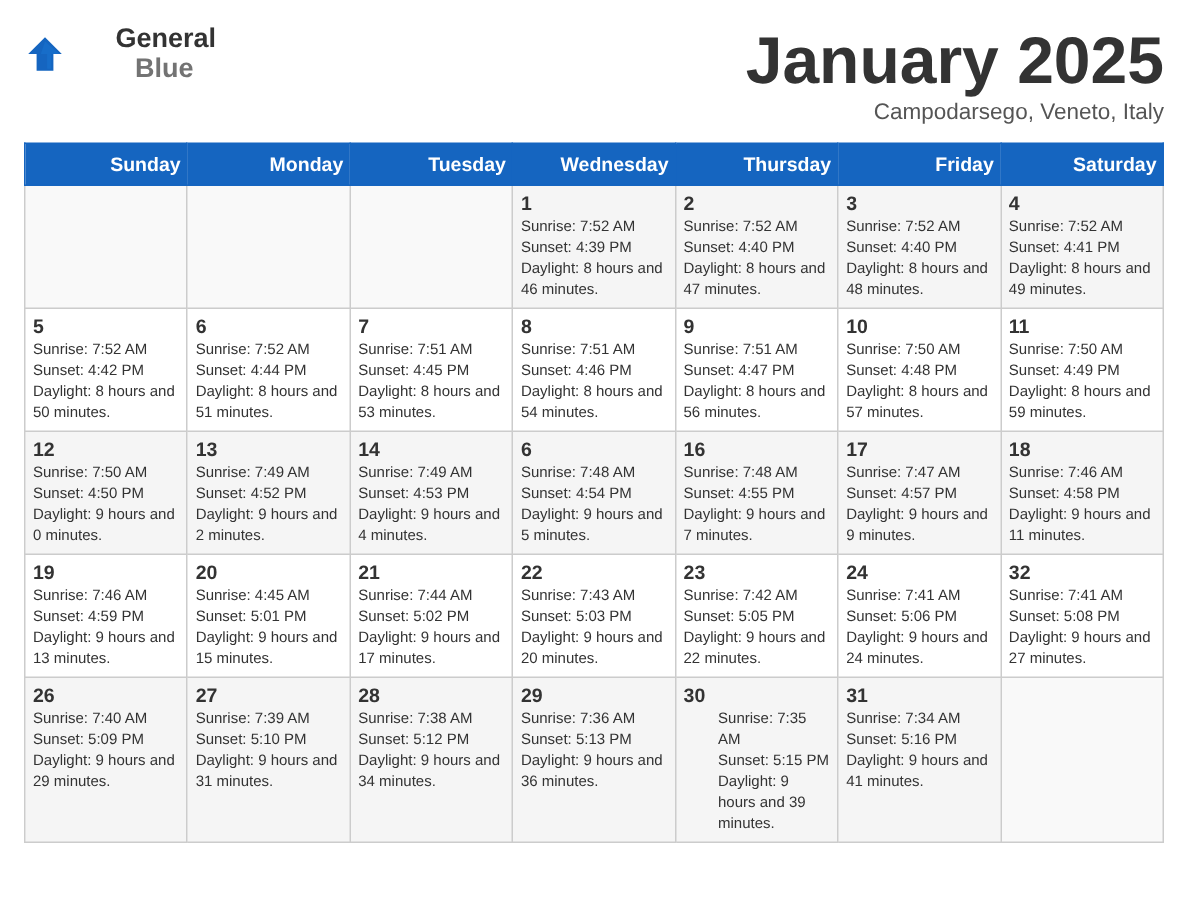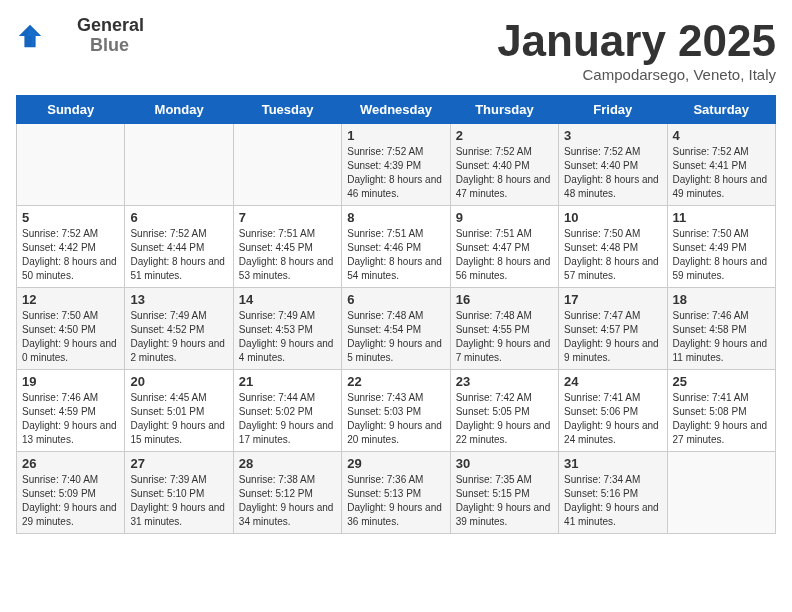--- a/index.html
+++ b/index.html
@@ -44,21 +44,21 @@
     }
     table {
       width: 100%;
       border-collapse: collapse;
       font-size: 11px;
     }
     thead tr th {
       background: #1565c0;
       color: #fff;
       padding: 6px 4px;
-      text-align: center;
+      text-align: right;
       font-size: 13px;
       font-weight: bold;
       border: 1px solid #1565c0;
     }
     tbody tr td {
       border: 1px solid #ccc;
       vertical-align: top;
       padding: 4px 5px;
       width: 14.28%;
       min-height: 80px;
@@ -266,21 +266,21 @@
 Sunset: 5:05 PM
 Daylight: 9 hours and 22 minutes.</div>
         </td>
         <td>
           <span class="day-num">24</span>
           <div class="day-info" style="white-space: pre-line;">Sunrise: 7:41 AM
 Sunset: 5:06 PM
 Daylight: 9 hours and 24 minutes.</div>
         </td>
         <td>
-          <span class="day-num">25</span>
+          <span class="day-num">32</span>
           <div class="day-info" style="white-space: pre-line;">Sunrise: 7:41 AM
 Sunset: 5:08 PM
 Daylight: 9 hours and 27 minutes.</div>
         </td>
       </tr>
       <tr>
         <td>
           <span class="day-num">26</span>
           <div class="day-info" style="white-space: pre-line;">Sunrise: 7:40 AM
 Sunset: 5:09 PM
@@ -299,21 +299,21 @@
 Daylight: 9 hours and 34 minutes.</div>
         </td>
         <td>
           <span class="day-num">29</span>
           <div class="day-info" style="white-space: pre-line;">Sunrise: 7:36 AM
 Sunset: 5:13 PM
 Daylight: 9 hours and 36 minutes.</div>
         </td>
         <td>
           <span class="day-num">30</span>
-          <div class="day-info" style="white-space: pre-line;">Sunrise: 7:35 AM
+          <div class="day-info" style="white-space: pre-line; margin-left: 23px;">Sunrise: 7:35 AM
 Sunset: 5:15 PM
 Daylight: 9 hours and 39 minutes.</div>
         </td>
         <td>
           <span class="day-num">31</span>
           <div class="day-info" style="white-space: pre-line;">Sunrise: 7:34 AM
 Sunset: 5:16 PM
 Daylight: 9 hours and 41 minutes.</div>
         </td>
         <td class="empty-cell"></td>

